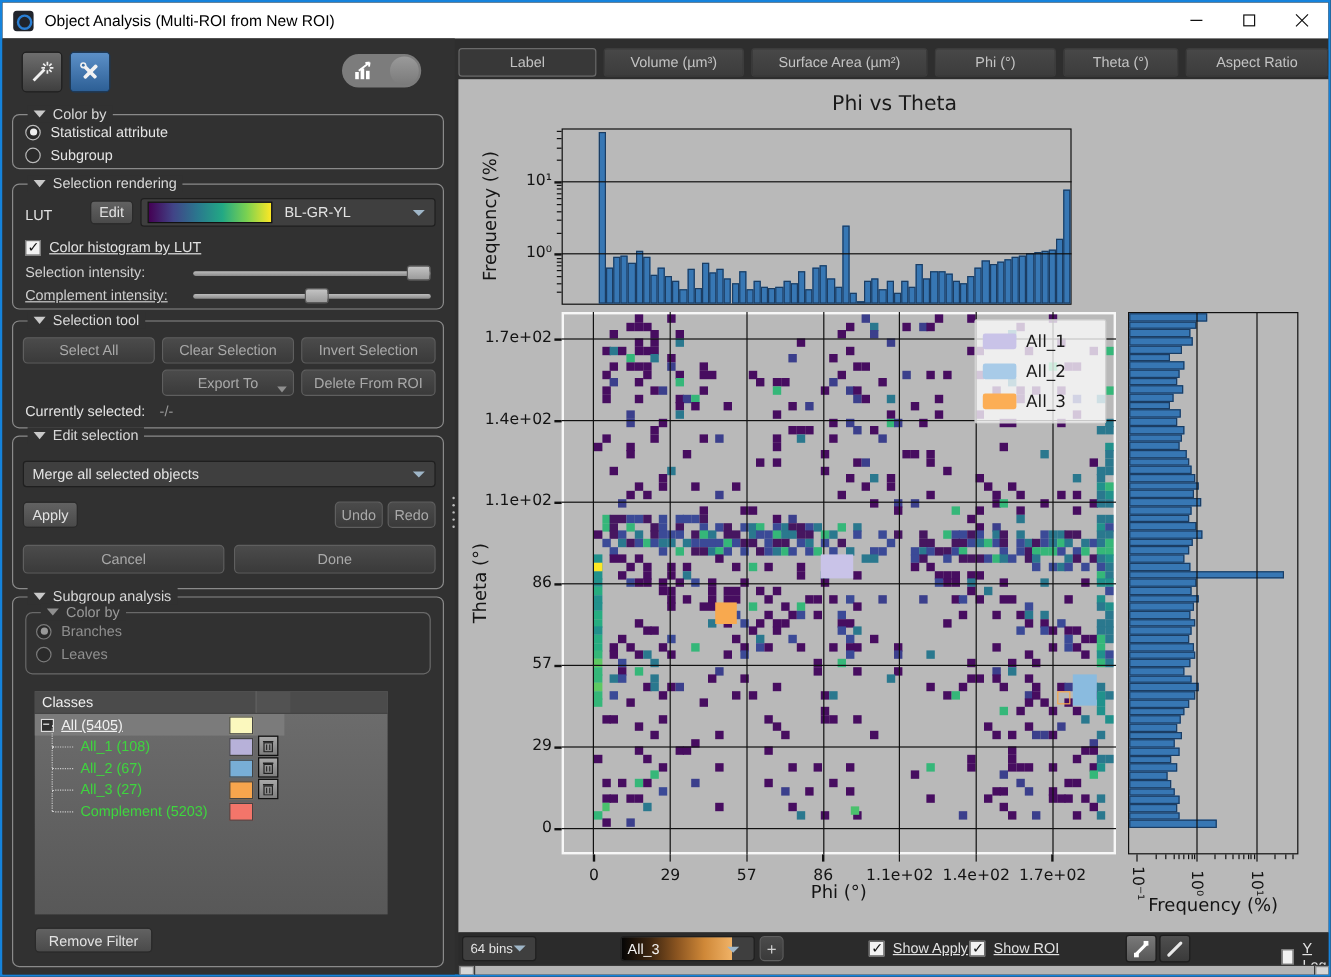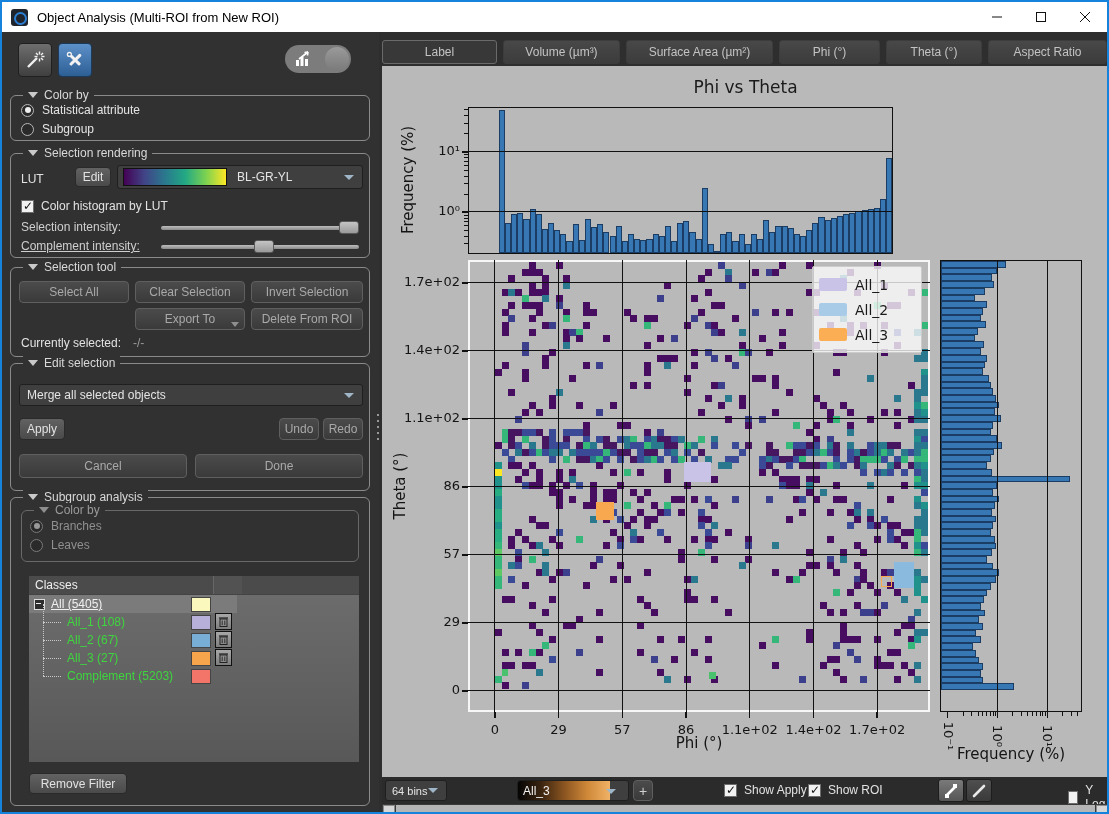--- a/index.html
+++ b/index.html
@@ -27,30 +27,30 @@
   .grp.dim .grp-title{color:#9a9a9a;}
   .grp.dim .tri{border-top-color:#8f8f8f;}
   .radio{position:absolute;display:flex;align-items:center;gap:8px;font-size:12px;color:#e4e4e4;}
   .radio .dot{width:13px;height:13px;border-radius:50%;border:1px solid #b9b9b9;background:#2a2a2a;position:relative;box-sizing:border-box;}
   .radio.sel .dot::after{content:"";position:absolute;left:2.5px;top:2.5px;width:6px;height:6px;border-radius:50%;background:#efefef;}
   .radio.dim{color:#8f8f8f;}
   .radio.dim .dot{border-color:#7a7a7a;}
   .radio.dim.sel .dot::after{background:#999;}
   .btn{position:absolute;background:linear-gradient(#4b4b4b,#3a3a3a);border:1px solid #5f5f5f;border-radius:4px;color:#a9a9a9;font-size:12px;display:flex;align-items:center;justify-content:center;box-sizing:border-box;}
   .btn.lit{background:linear-gradient(#626262,#4a4a4a);color:#e2e2e2;border-color:#2a2a2a;}
-  .cb{display:flex;align-items:center;gap:7px;font-size:12px;color:#e2e2e2;position:absolute;}
+  .cb{display:flex;align-items:center;gap:7px;font-size:12px;color:#e2e2e2;position:absolute;text-decoration:underline;}
   .cb .box{width:13px;height:13px;background:#f2f2f2;border:1px solid #6d6d6d;box-sizing:border-box;position:relative;}
   .cb.checked .box::after{content:"✓";position:absolute;left:1px;top:-2px;font-size:12px;color:#111;font-weight:bold;}
   .slider-row{position:absolute;display:flex;align-items:center;font-size:12px;color:#cfcfcf;}
   .slider{position:relative;height:13px;}
   .slider .track{position:absolute;left:0;right:0;top:5px;height:4px;background:linear-gradient(#bdbdbd,#8a8a8a);border-radius:2px;}
   .slider .handle{position:absolute;top:0;width:20px;height:13px;background:linear-gradient(#c4c4c4,#9a9a9a);border:1px solid #5a5a5a;border-radius:3px;box-sizing:border-box;}
   .combo{position:absolute;background:#3f3f3f;border:1px solid #1f1f1f;border-radius:3px;display:flex;align-items:center;box-sizing:border-box;color:#e4e4e4;font-size:12px;}
   .combo .arrow{margin-left:auto;margin-right:8px;width:0;height:0;border-left:5px solid transparent;border-right:5px solid transparent;border-top:5px solid #9fb6c8;}
-  #classes-box{position:absolute;left:18px;top:78px;width:330px;height:186px;background:linear-gradient(#6e6e6e,#585858);font-size:12px;color:#efefef;}
+  #classes-box{position:absolute;left:18px;top:78px;width:294px;height:186px;background:linear-gradient(#6e6e6e,#585858);font-size:12px;color:#efefef;}
   #classes-header{height:18px;display:flex;background:#4b4b4b;border-bottom:1px solid #444;}
   #classes-header .h1{width:178px;padding-left:6px;line-height:18px;border-right:1px solid #666;}
   #classes-header .h2{width:28px;background:#525252;}
   .crow{position:relative;height:18px;display:flex;align-items:center;}
   .crow.sel{background:#7b7b7b;width:208px;}
   .crow .lbl{white-space:nowrap;}
   .crow .swatch{position:absolute;left:162px;top:2px;width:18px;height:13px;border:1px solid #444;}
   .crow .trash{position:absolute;left:186px;top:0px;width:17px;height:17px;background:linear-gradient(#a8a8a8,#7e7e7e);border:1px solid #111;box-sizing:border-box;display:flex;align-items:center;justify-content:center;}
   .crow .expand{width:9px;height:9px;border:1px solid #ddd;background:#2e2e2e;margin:0 6px 0 5px;position:relative;}
   .crow .expand::after{content:"";position:absolute;left:1px;top:3px;width:5px;height:1px;background:#eee;}

